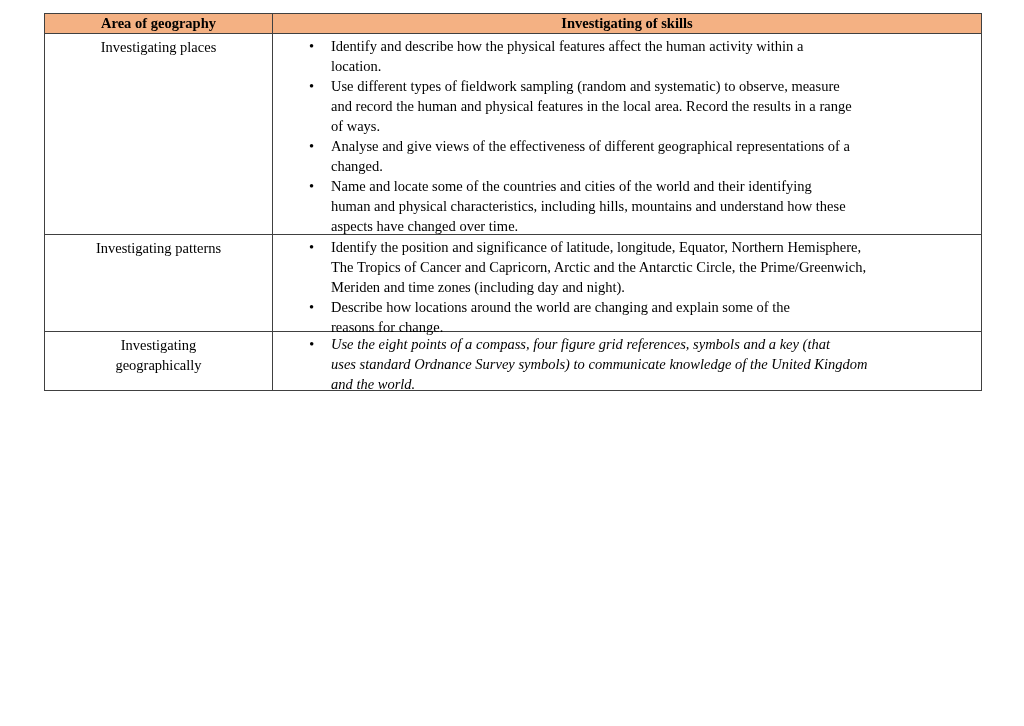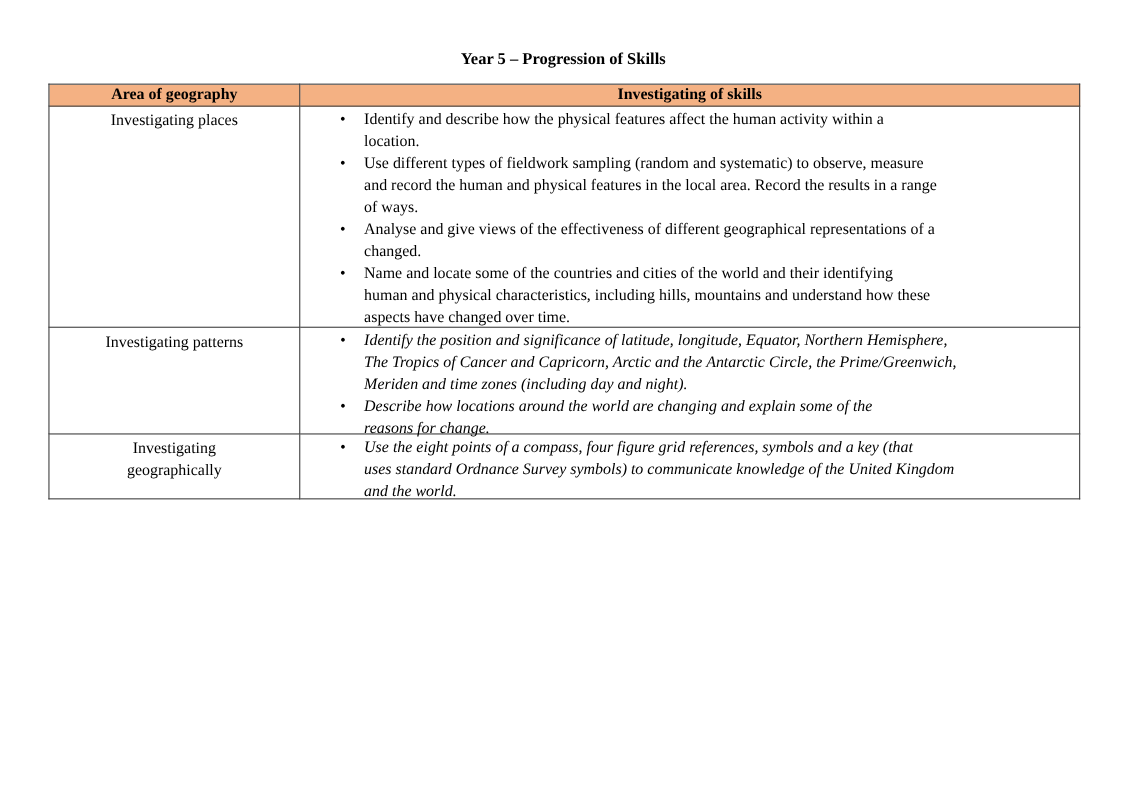--- a/index.html
+++ b/index.html
@@ -41,21 +41,21 @@
     font-size: 14.5px;
   }
   .area-cell {
     text-align: center;
     line-height: 20px;
     padding-top: 3px;
     white-space: pre-wrap;
   }
   .cellbox { overflow: visible; }
   .cellbox.h1 { height: 198px; }
-  .cellbox.h2 { height: 94px; font-style: italic; }
+  .cellbox.h2 { height: 94px; }
   .cellbox.h3 { height: 56px; font-style: italic; }
   ul.skills {
     margin: 2px 0 0 0;
     padding: 0 6px 0 36px;
     list-style: none;
   }
   li.skill {
     position: relative;
     padding-left: 22px;
     line-height: 20px;
@@ -66,21 +66,20 @@
     position: absolute;
     left: 0;
     top: 0;
   }
 </style>
 </head>
 <body>
 
 <div class="page">
 
-  <div class="doc-title">Year 5 – Progression of Skills</div>
 
   <table class="skills-table">
     <colgroup>
       <col style="width:228px">
       <col style="width:709px">
     </colgroup>
     <thead>
       <tr>
         <th class="hdr">Area of geography</th>
         <th class="hdr">Investigating of skills</th>

